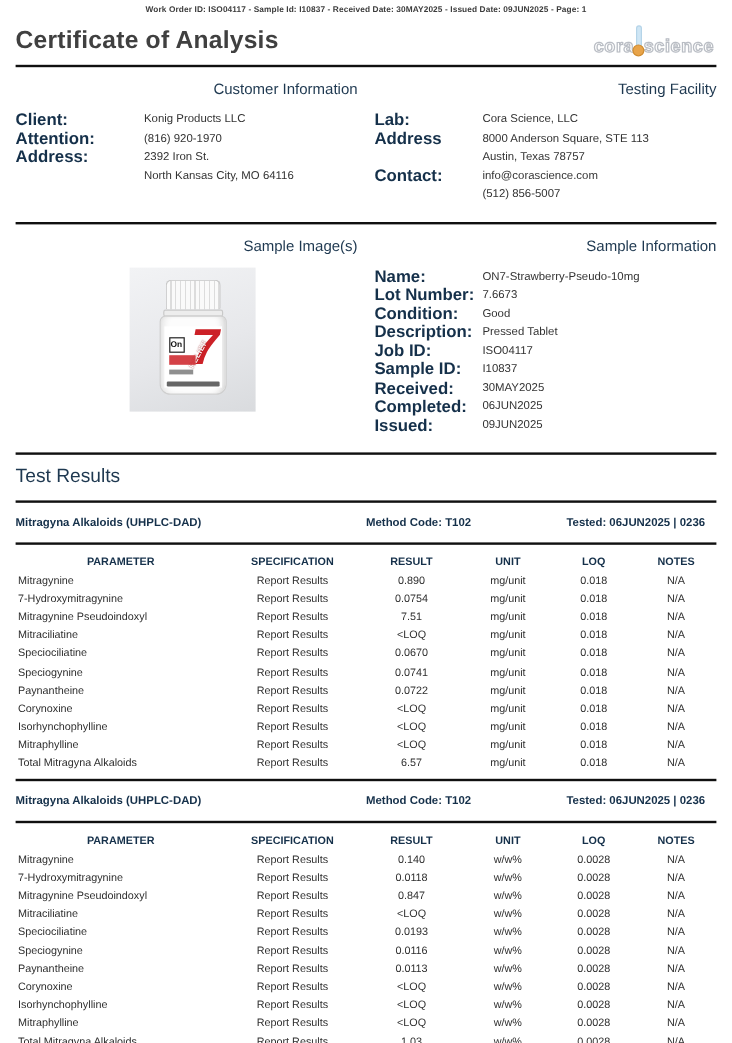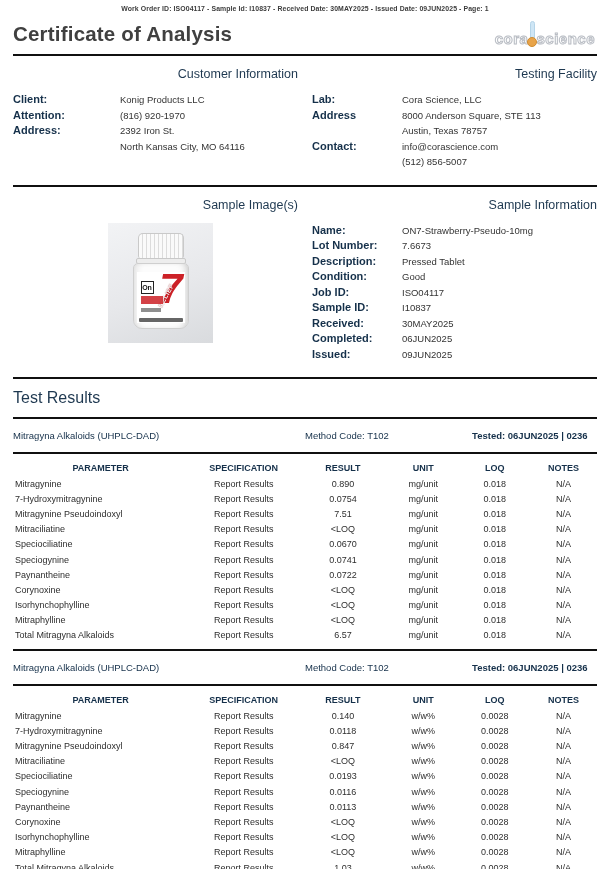--- a/index.html
+++ b/index.html
@@ -35,21 +35,21 @@
     background:#e8a44a; border-radius:50%; border:.5px solid #d08c30;
   }
 
   hr.thick { border:none; border-top:2px solid #101010; margin:5px 0; }
 
   .two-col { display:grid; grid-template-columns:1fr 1fr; column-gap:14px; padding:6px 0 10px 0; }
   h2.sec { font-size:12.5px; font-weight:400; color:#1e3850; margin-bottom:11px;text-align:right; }
   .fields { --lw:107px; }
   .fields-right { --lw:90px; }
   .info-row { display:grid; grid-template-columns:var(--lw) 1fr; }
-  .info-label { font-size:11px; font-weight:bold; color:#15304a; line-height:15.5px; }
+  .info-label { font-size:14px; font-weight:bold; color:#15304a; line-height:15.5px; }
   .info-value { font-size:9.5px; color:#333333; line-height:15.5px; }
 
   
   .photo {
     width:105px; height:120px; margin:3px 0 0 95px; position:relative;
     background:linear-gradient(160deg,#f2f3f5 0%,#e7e8eb 55%,#d9dbde 100%);
     overflow:hidden;
   }
   .bottle { position:absolute; left:50%; top:10px; transform:translateX(-50%); width:60px; }
   .cap {
@@ -77,21 +77,21 @@
     position:absolute; top:20px; right:6px; font-size:6.5px; font-weight:bold; color:#ffffff;
     transform:rotate(-62deg); letter-spacing:.4px; text-shadow:0 0 1px #8c1216;
   }
   .bar-red { position:absolute; top:24px; left:4px; width:22px; height:8px; background:#cc2127; opacity:.85; }
   .bar-txt { position:absolute; top:36px; left:4px; width:20px; height:4px; background:#444; opacity:.6; }
   .bar-btm { position:absolute; bottom:1px; left:2px; right:2px; height:4px; background:#333; opacity:.75; border-radius:1px; }
 
   
   h2.results-h { font-size:16px; font-weight:400; color:#1e3850; margin:10px 0 10px 0; }
   .band { display:grid; grid-template-columns:50% 27% 23%; padding:6px 0; align-items:center; }
-  .band-title, .band-method { font-size:9.5px; font-weight:normal; color:#15304a; }
+  .band-title, .band-method { font-size:9.5px; font-weight:bold; color:#15304a; }
   .band-tested { font-size:9.5px; font-weight:bold; color:#15304a; text-align:center; }
 
   table.results { width:100%; border-collapse:collapse; margin:3px 0 6px 0; }
   table.results th {
     font-size:9px; font-weight:bold; color:#15304a; padding:4px 2px 3px 2px; text-align:center;
   }
   table.results td { font-size:9px; color:#2e2e2e; padding:2.6px 2px; text-align:center; }
   table.results th:first-child { text-align:center; }
   table.results td:first-child { text-align:left; }
   col.c-param { width:30%; } col.c-spec { width:19%; } col.c-result { width:15%; }
@@ -201,29 +201,29 @@
               <div>ON7-Strawberry-Pseudo-10mg</div>
             </div>
           </div>
           <div class="info-row">
             <div class="info-label">Lot Number:</div>
             <div class="info-value">
               <div>7.6673</div>
             </div>
           </div>
           <div class="info-row">
+            <div class="info-label">Condition:</div>
+            <div class="info-value">
+              <div>Good</div>
+            </div>
+          </div>
+          <div class="info-row">
             <div class="info-label">Description:</div>
             <div class="info-value">
               <div>Pressed Tablet</div>
-            </div>
-          </div>
-          <div class="info-row">
-            <div class="info-label">Condition:</div>
-            <div class="info-value">
-              <div>Good</div>
             </div>
           </div>
           <div class="info-row">
             <div class="info-label">Job ID:</div>
             <div class="info-value">
               <div>ISO04117</div>
             </div>
           </div>
           <div class="info-row">
             <div class="info-label">Sample ID:</div>

